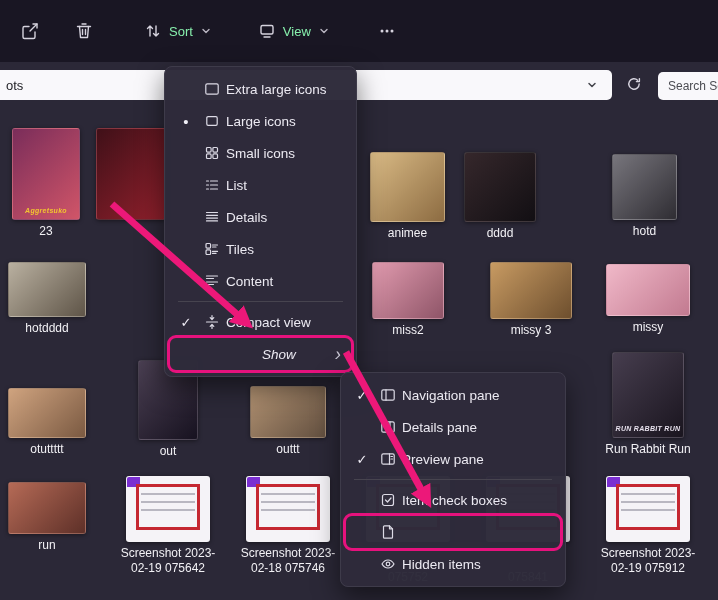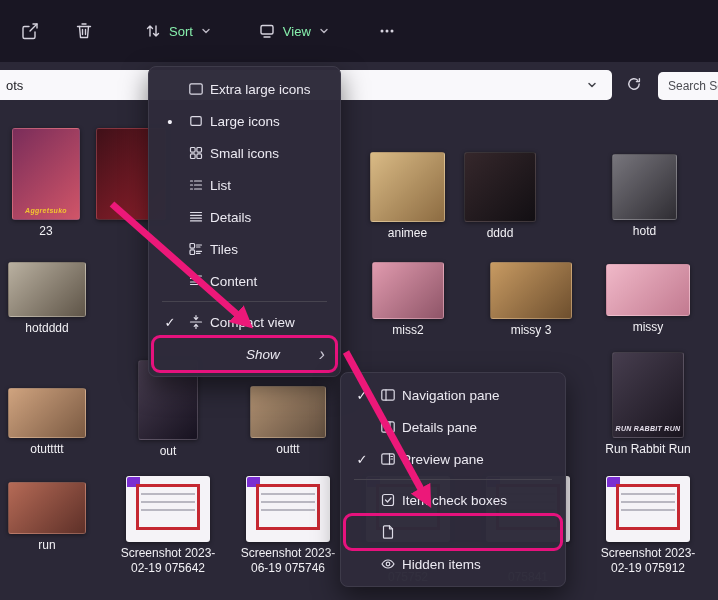--- a/index.html
+++ b/index.html
@@ -27,21 +27,21 @@
   .thumb-text { position:absolute; left:0; right:0; bottom:5px; text-align:center; font-size:7px; font-weight:bold; font-style:italic; letter-spacing:.3px; }
   .tile-label { position:absolute; left:50%; width:96px; margin-left:-48px; text-align:center; font-size:12px; line-height:15px; color:#f2f1f5; word-wrap:break-word; }
   .shot { background:#f5f3f7; }
   .shot-frame { position:absolute; inset:7px 9px 11px 9px; border:3px solid #c52731; }
   .shot-accent { position:absolute; left:0; top:0; width:13px; height:10px; background:#7a2fd0; }
   .shot-line { position:absolute; left:14px; right:14px; height:2px; background:#b9b7c1; }
   .sl1{top:16px} .sl2{top:24px} .sl3{top:32px}
 
   
   .menu { position:absolute; background:rgba(46,43,58,.98); border:1px solid #3e3b4a; border-radius:8px; box-shadow:0 10px 26px rgba(0,0,0,.5); padding:6px 5px; z-index:10; }
-  .view-menu { left:148px; top:66px; width:193px; }
+  .view-menu { left:164px; top:66px; width:193px; }
   .show-submenu { left:340px; top:372px; width:226px; }
   .menu-item { display:flex; align-items:center; height:32px; border-radius:4px; font-size:13.5px; color:#eceaf2; padding:0 4px; }
   .marker { width:24px; text-align:center; font-size:13px; color:#f0eef6; flex:none; }
   .marker.bullet { font-size:15px; }
   .mi-icon { width:28px; display:flex; justify-content:center; flex:none; }
   .mi-icon svg { display:block; }
   .mi-label { flex:1; white-space:nowrap; }
   .show-row .mi-label { padding-left:36px; }
   .submenu-arrow { font-size:18px; line-height:1; color:#cac7d4; padding-right:6px; }
   .menu-sep { height:1px; background:#47444f; margin:4px 8px; }
@@ -206,21 +206,21 @@
         <div class="tile-label" style="top:70px">Screenshot 2023-02-19 075642</div>
       </div>
       <div class="tile" style="left:246px;top:476px;width:84px;">
         <div class="thumb shot" style="height:66px">
           <div class="shot-accent"></div>
           <div class="shot-line sl1"></div>
           <div class="shot-line sl2"></div>
           <div class="shot-line sl3"></div>
           <div class="shot-frame"></div>
         </div>
-        <div class="tile-label" style="top:70px">Screenshot 2023-06-19 075746</div>
+        <div class="tile-label" style="top:70px">Screenshot 2023-02-18 075746</div>
       </div>
       <div class="tile" style="left:366px;top:476px;width:84px;">
         <div class="thumb shot" style="height:66px">
           <div class="shot-accent"></div>
           <div class="shot-line sl1"></div>
           <div class="shot-line sl2"></div>
           <div class="shot-line sl3"></div>
           <div class="shot-frame"></div>
         </div>
         <div class="tile-label" style="top:94px">075752</div>

